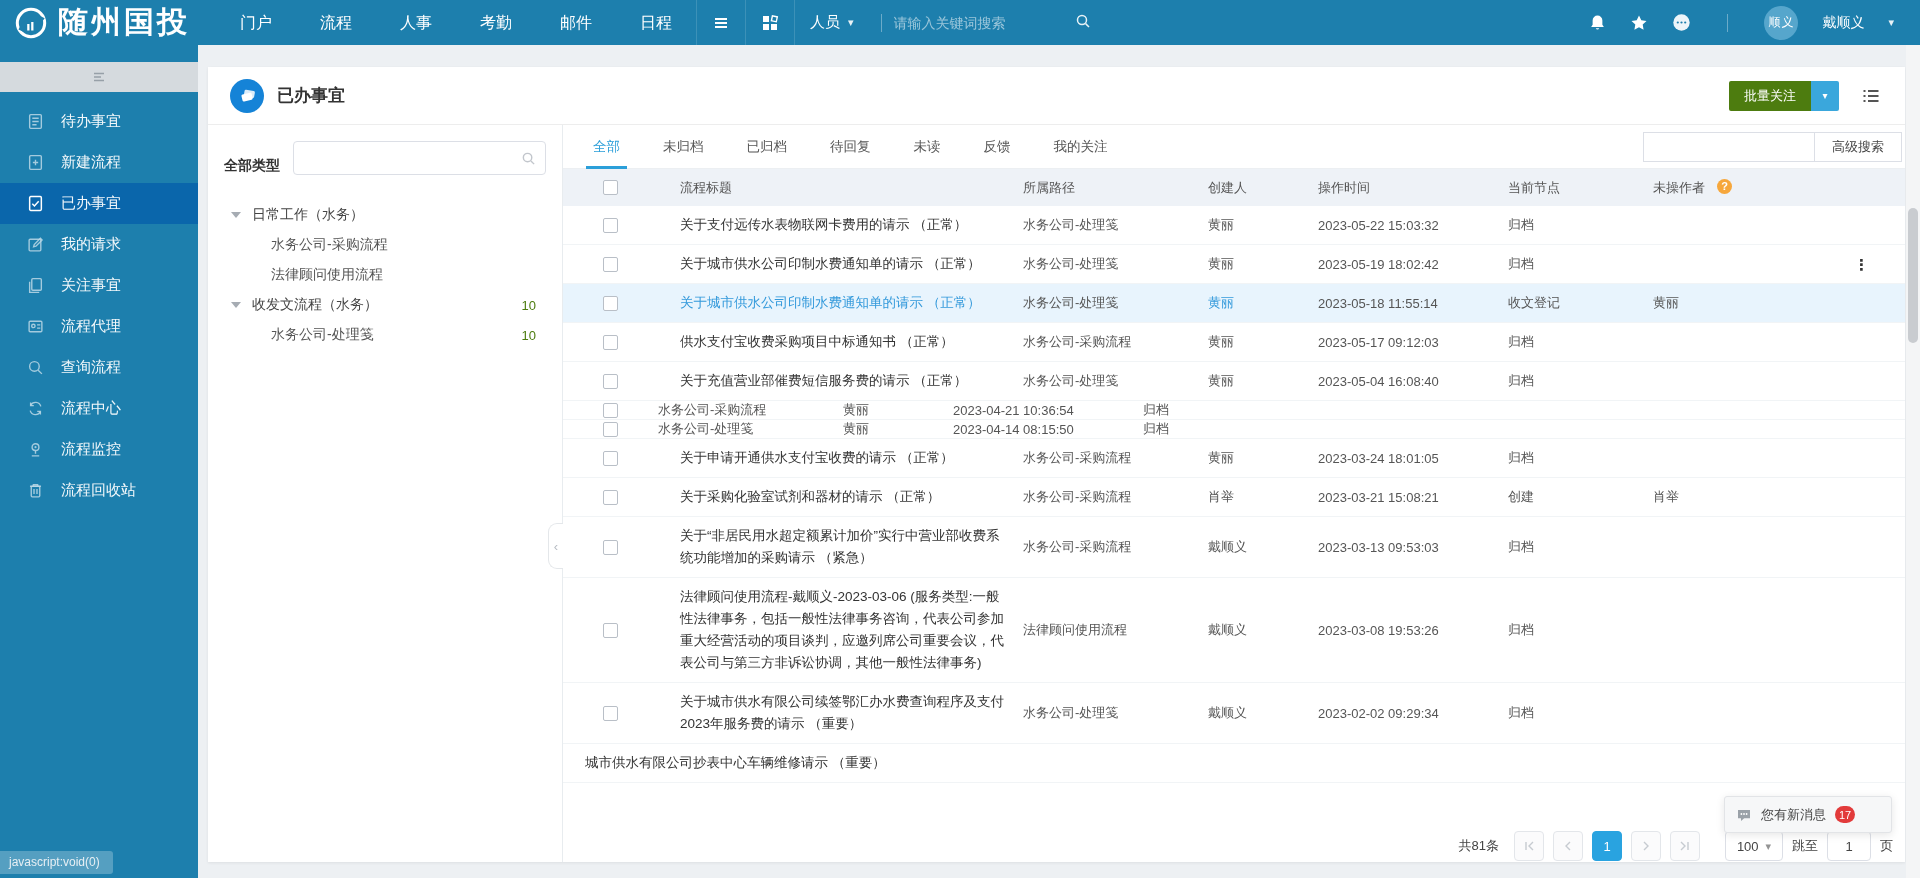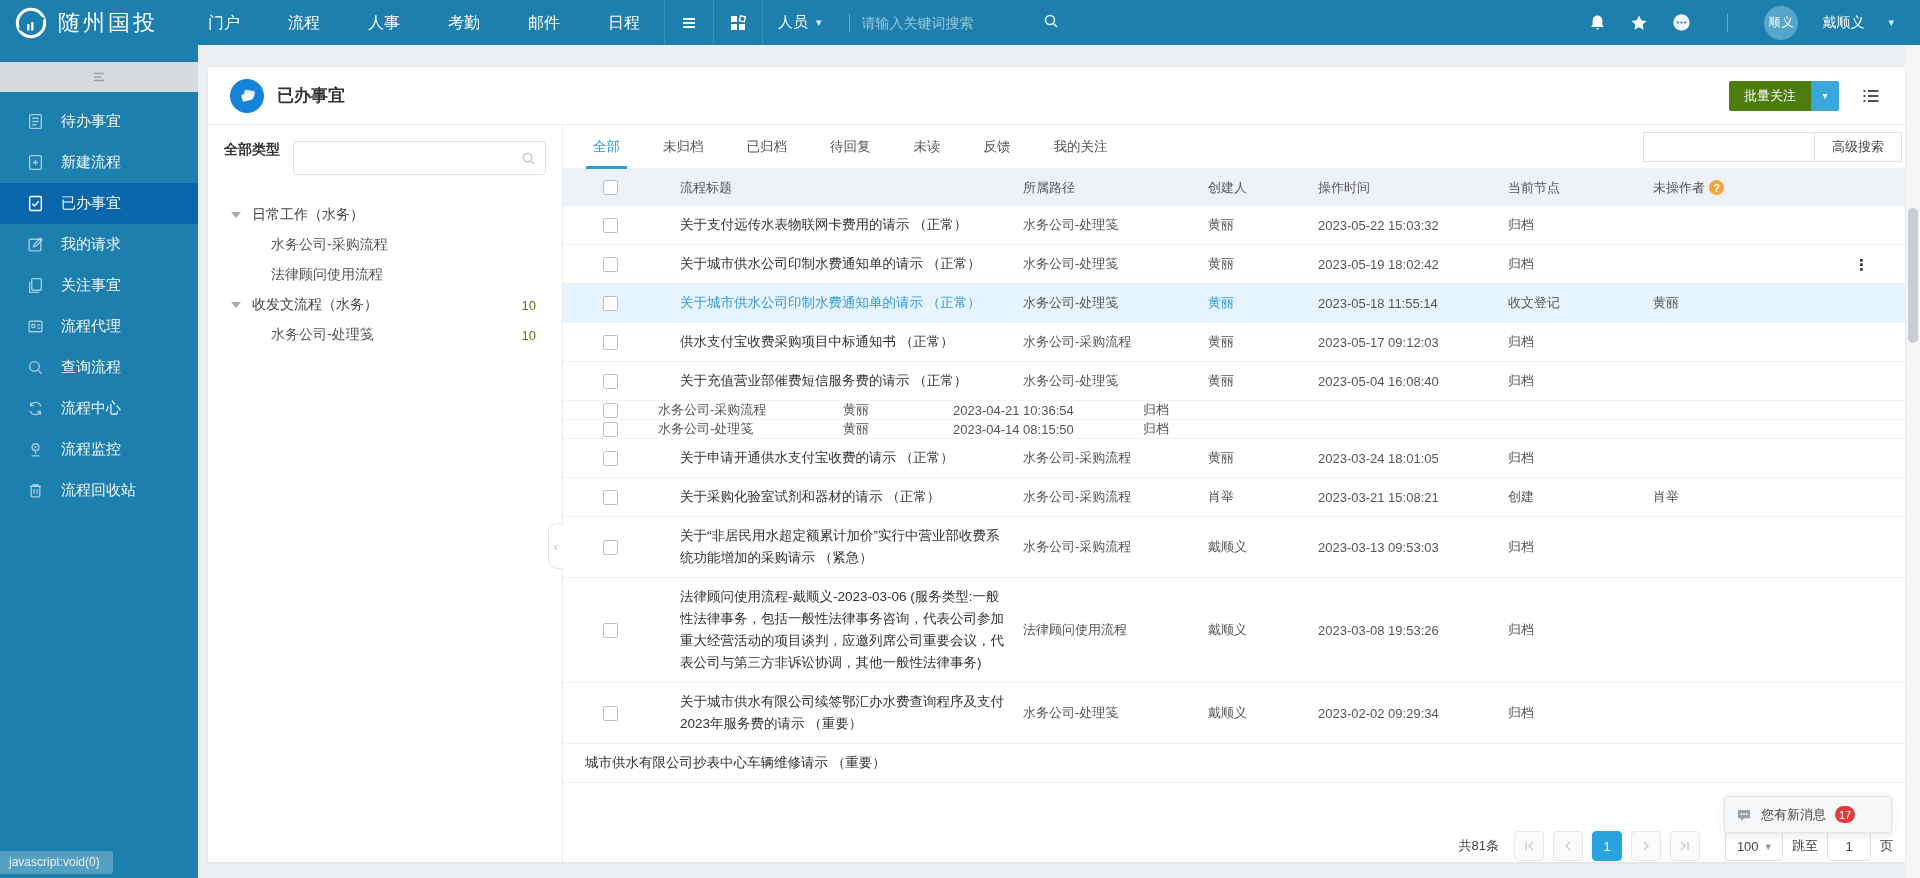--- a/index.html
+++ b/index.html
@@ -4,21 +4,21 @@
 <style>
   * { margin:0; padding:0; box-sizing:border-box; }
   html,body { width:1920px; height:878px; overflow:hidden;
     font-family:"Liberation Sans","DejaVu Sans",sans-serif; }
   #app { position:relative; width:1920px; height:878px; background:#edf0f3; overflow:hidden; }
 
   
   #topbar { position:absolute; top:0; left:0; right:0; height:45px; background:var(--brand);
     display:flex; align-items:center; color:#fff; z-index:30; }
   .logo { display:flex; align-items:center; gap:10px; padding:0 26px 0 14px; }
-  .logo-text { font-size:22px; font-weight:normal; letter-spacing:3px; }
+  .logo-text { font-size:30px; font-weight:bold; letter-spacing:3px; }
   .nav { display:flex; align-items:center; height:45px; }
   .nav-item { font-size:16px; padding:0 24px; height:45px; line-height:45px; cursor:pointer; white-space:nowrap; }
   .tb-slot { height:45px; display:flex; align-items:center; padding:0 15px; border-left:1px solid rgba(255,255,255,.14); cursor:pointer; }
   .tb-module { display:flex; align-items:center; gap:8px; font-size:15px; }
   .tb-caret { font-size:11px; opacity:.9; }
   .tb-divider { width:1px; height:18px; background:rgba(255,255,255,.35); margin:0 12px; }
   .tb-search { display:flex; align-items:center; }
   .tb-search input { background:transparent; border:none; outline:none; color:#fff; font-size:14px; width:165px; }
   .tb-search input::placeholder { color:rgba(255,255,255,.55); }
   .tb-search .sicon { margin-left:16px; opacity:.9; cursor:pointer; }
@@ -51,21 +51,21 @@
   .btn-batch { height:30px; padding:0 15px; background:#4d7c0f; color:#fff; font-size:13px; border:none;
     border-radius:2px 0 0 2px; cursor:not-allowed; }
   .btn-batch-caret { height:30px; width:28px; background:#3aa7dc; border:none; border-radius:0 2px 2px 0;
     color:#fff; font-size:10px; cursor:pointer; }
   .list-icon { margin-left:22px; margin-right:4px; cursor:pointer; display:flex; }
 
   .panel-body { display:flex; height:737px; }
 
   
   .filter-col { width:355px; border-right:1px solid #e8ecef; padding:16px 16px 0 16px; position:relative; flex:none; }
-  .ft-row { display:flex; align-items:flex-start; gap:13px; }
+  .ft-row { display:flex; align-items:flex-end; gap:13px; }
   .ft-label { font-size:14px; font-weight:bold; color:#333; white-space:nowrap; }
   .ft-search { flex:1; height:34px; border:1px solid #dcdfe6; border-radius:4px; display:flex; align-items:center; padding:0 9px; background:#fff; }
   .ft-search input { flex:1; border:none; outline:none; font-size:13px; color:#333; background:transparent; }
   .tree { margin-top:25px; }
   .tree-item { height:30px; display:flex; align-items:center; font-size:14px; color:#444; padding-left:7px; cursor:pointer; }
   .tree-caret { width:0; height:0; border-left:5px solid transparent; border-right:5px solid transparent;
     border-top:6px solid #a6acb3; margin-right:11px; flex:none; }
   .tree-item.tree-child { padding-left:47px; color:#555; }
   .tree-badge { margin-left:auto; color:#4d7c0f; font-size:13px; padding-right:10px; }
   .handle { position:absolute; right:-1px; top:398px; width:15px; height:46px; border:1px solid #e4e7ea; border-right:none;
@@ -84,21 +84,21 @@
   .btn-adv { height:30px; padding:0 17px; border:1px solid #dcdfe6; background:#fff; font-size:13px; color:#444; margin-left:-1px; cursor:pointer; }
 
   
   .table-header { height:37px; background:#eef2f7; display:flex; align-items:center; font-size:13px; color:#555; flex:none; }
   .col-check { width:95px; display:flex; justify-content:center; flex:none; }
   .col-title { width:365px; padding-left:22px; padding-right:18px; flex:none; }
   .col-path { width:185px; padding-right:10px; flex:none; }
   .col-creator { width:110px; flex:none; }
   .col-time { width:190px; flex:none; }
   .col-node { width:145px; flex:none; }
-  .col-pending { flex:1; display:flex; align-items:center; gap:0; min-width:0; }
+  .col-pending { flex:1; display:flex; align-items:flex-start; gap:8px; min-width:0; }
   .checkbox { width:15px; height:15px; border:1px solid #b9bfc7; border-radius:2px; background:#fff; cursor:pointer; }
   .rows { flex:1; overflow:hidden; }
   .row { display:flex; align-items:center; border-bottom:1px solid #f1f4f6; position:relative; font-size:13px; color:#555; cursor:pointer; }
   .cell-title { font-size:13.5px; color:#333; line-height:22px; padding-top:8px; padding-bottom:8px; }
   .row.selected { background:#e8f4fd; }
   .row.selected .cell-title, .row.selected .col-creator { color:var(--link); }
   .kebab { position:absolute; right:36px; top:50%; transform:translateY(-50%); color:#333; font-size:15px;
     letter-spacing:0; line-height:1; cursor:pointer; font-weight:bold; }
   .help-icon { display:inline-flex; width:15px; height:15px; border-radius:50%; background:var(--orange); color:#fff;
     font-size:11px; font-weight:bold; align-items:center; justify-content:center; margin-left:4px; cursor:pointer; }

